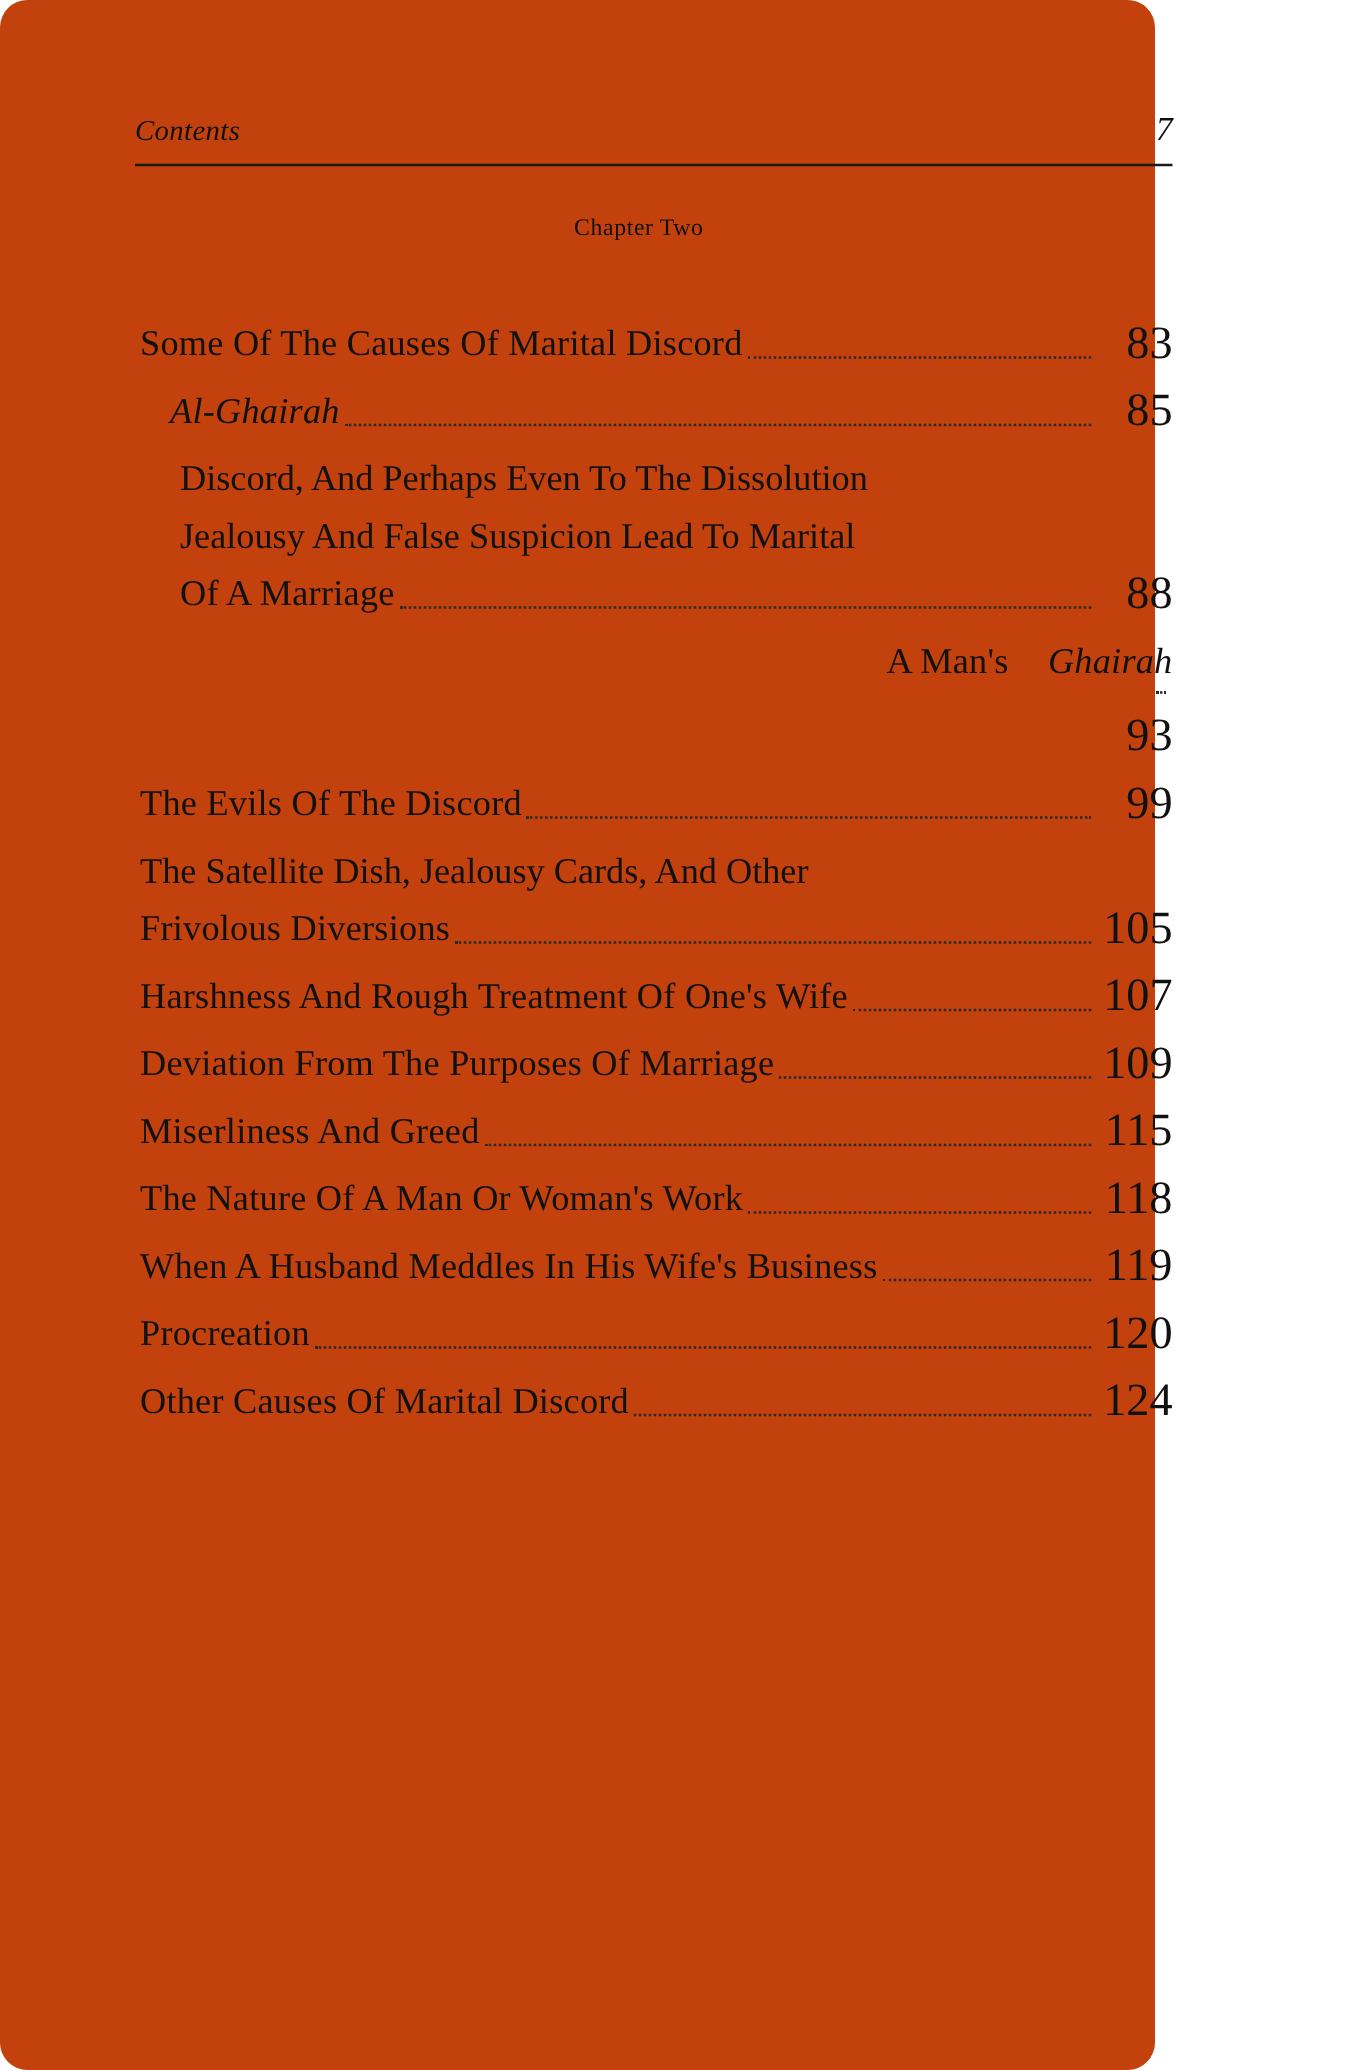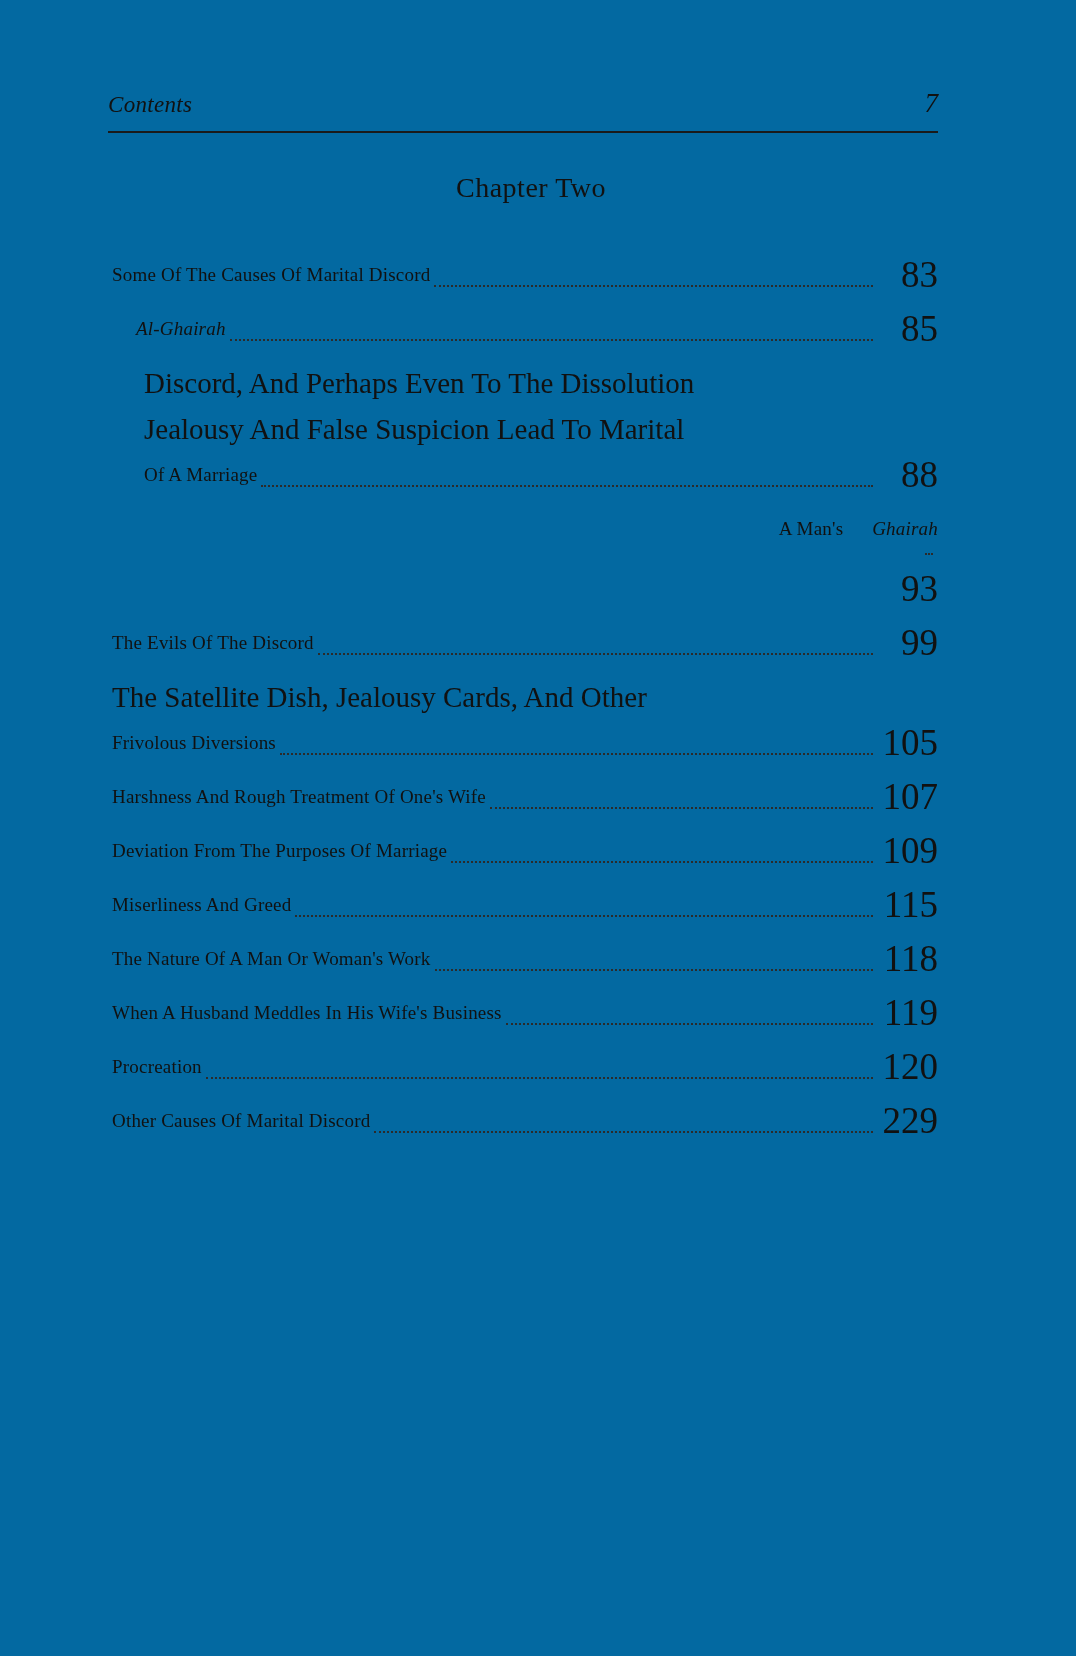--- a/index.html
+++ b/index.html
@@ -11,23 +11,24 @@
     width: 1090px;
     height: 1656px;
     font-family: "Liberation Serif", serif;
     color: #111111;
     position: relative;
     overflow: hidden;
   }
   .page {
     position: absolute;
     left: 0; top: 0;
-    width: 1076px;
+    width: 924px;
     height: 1656px;
-    background: #0369a1;
+    background: #c2410c;
+    border-radius: 22px;
   }
   .header {
     position: absolute;
     left: 108px;
     top: 88px;
     width: 830px;
     display: flex;
     align-items: baseline;
     justify-content: space-between;
   }
@@ -43,40 +44,40 @@
   .rule {
     position: absolute;
     left: 108px;
     top: 131px;
     width: 830px;
     height: 2px;
     background: #1a1a1a;
   }
   .chapter-title {
     position: absolute;
-    left: 116px;
+    left: 96px;
     top: 172px;
     width: 830px;
     text-align: center;
-    font-size: 28px;
+    font-size: 19px;
     letter-spacing: 0.5px;
   }
   .toc {
     position: absolute;
     left: 112px;
     top: 252px;
     width: 826px;
   }
   .entry {
     display: flex;
     align-items: flex-end;
     margin-bottom: 8px;
   }
   .entry .txt {
-    font-size: 19px;
+    font-size: 29px;
     line-height: 46px;
     letter-spacing: 0.2px;
     white-space: nowrap;
   }
   .entry .leader {
     flex: 1 1 auto;
     border-bottom: 2.5px dotted #2b2b2b;
     margin: 0 5px 11px 4px;
     min-width: 8px;
     height: 1px;
@@ -181,17 +182,17 @@
         <span class="pg">119</span>
       </div>
       <div class="entry ">
         <span class="txt">Procreation</span>
         <span class="leader"></span>
         <span class="pg">120</span>
       </div>
       <div class="entry ">
         <span class="txt">Other Causes Of Marital Discord</span>
         <span class="leader"></span>
-        <span class="pg">229</span>
+        <span class="pg">124</span>
       </div>
     </div>
 
 </div>
 
 </body></html>

